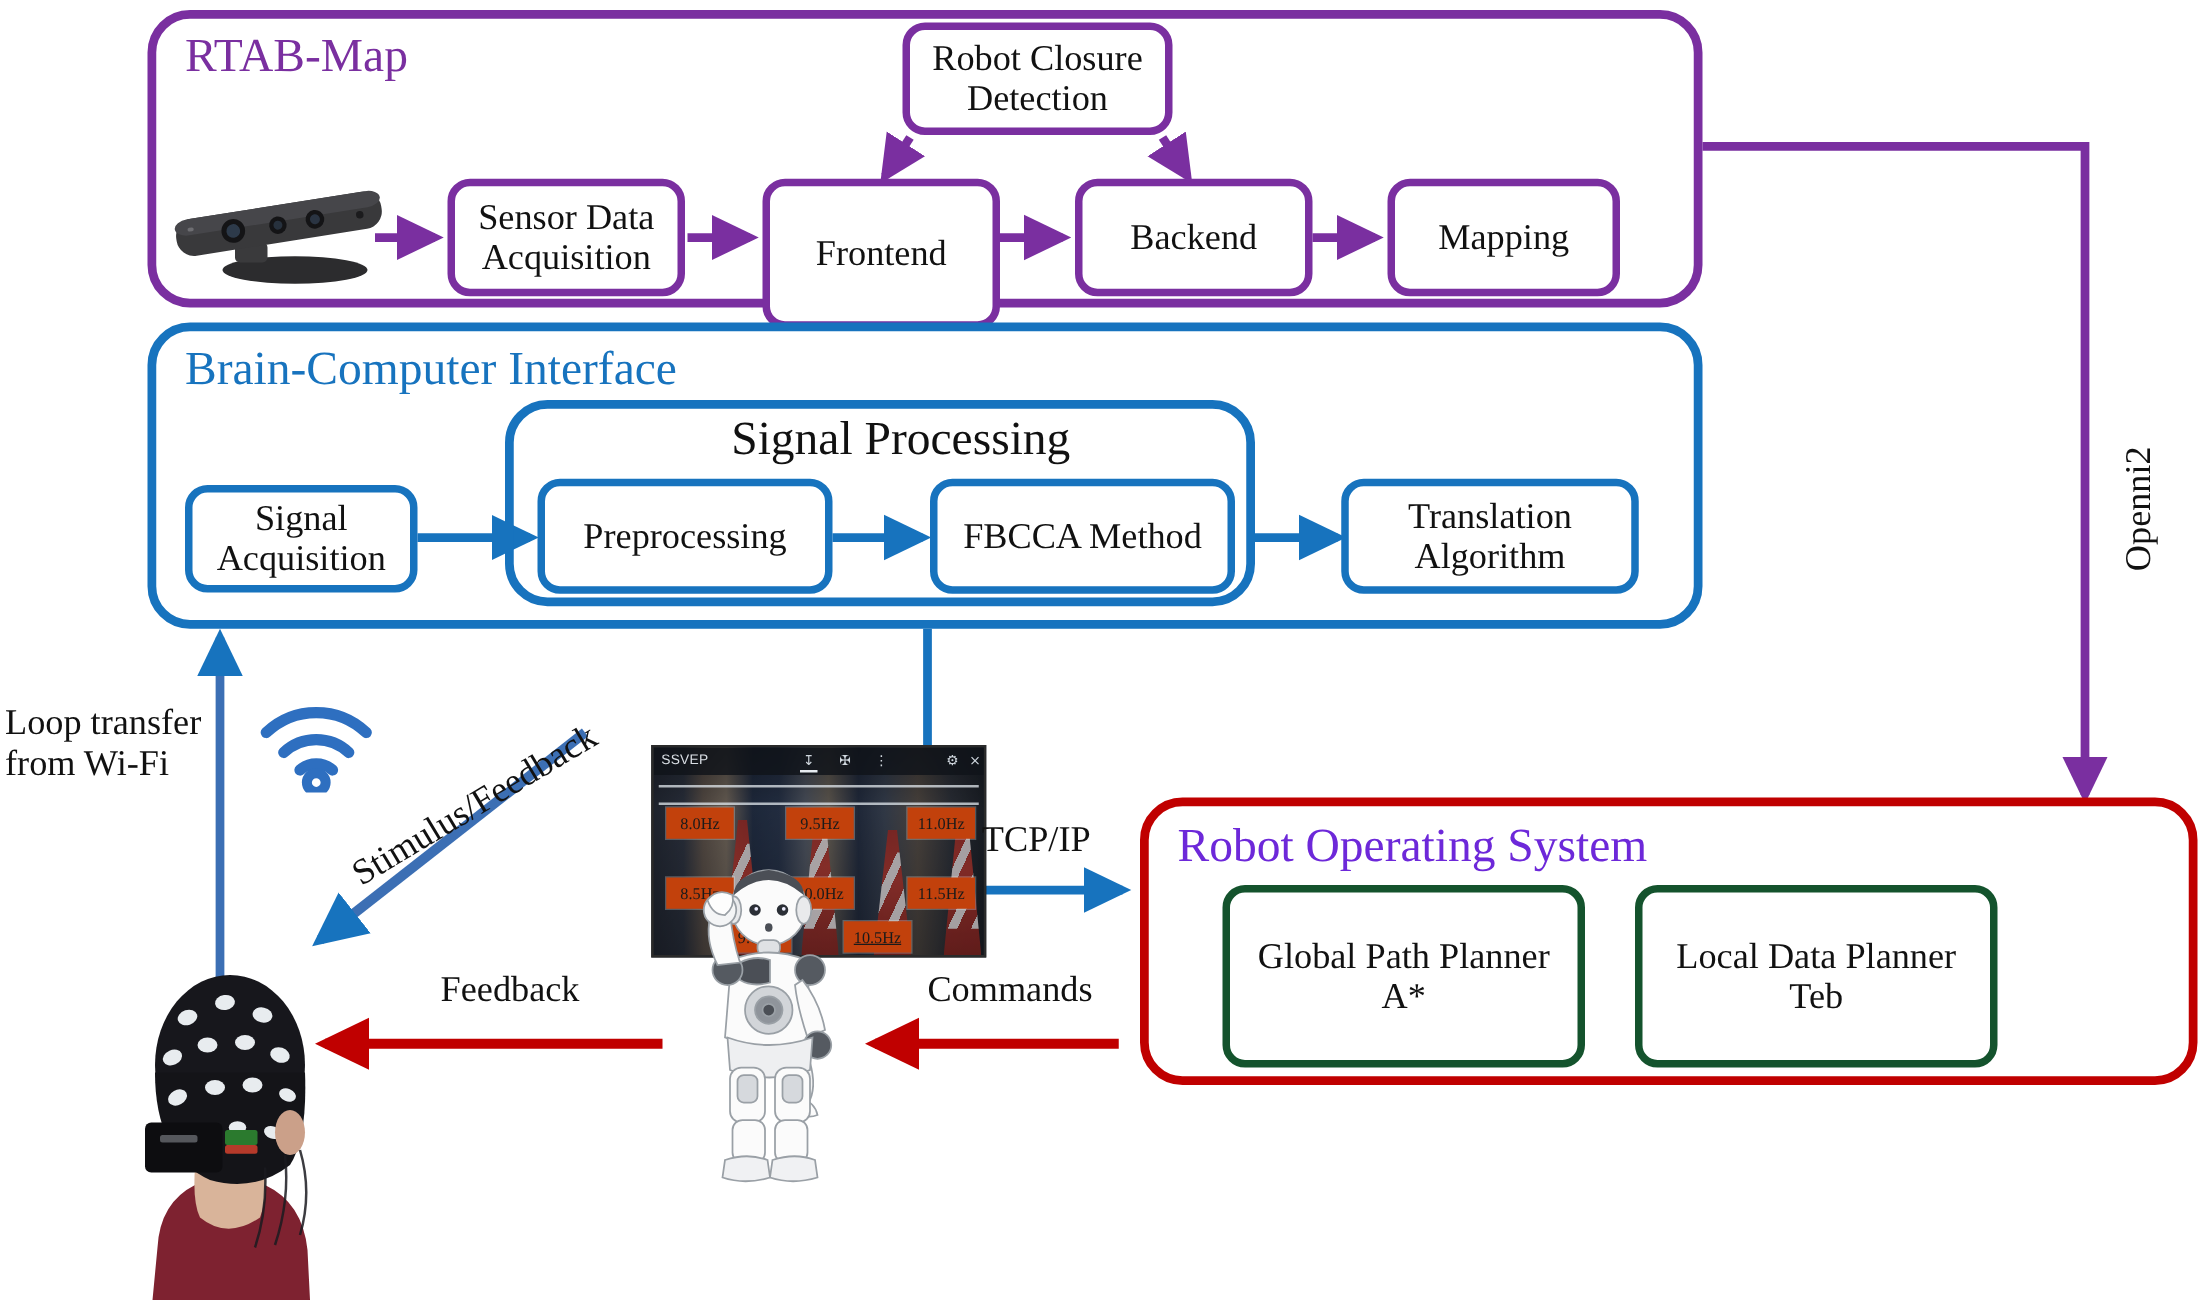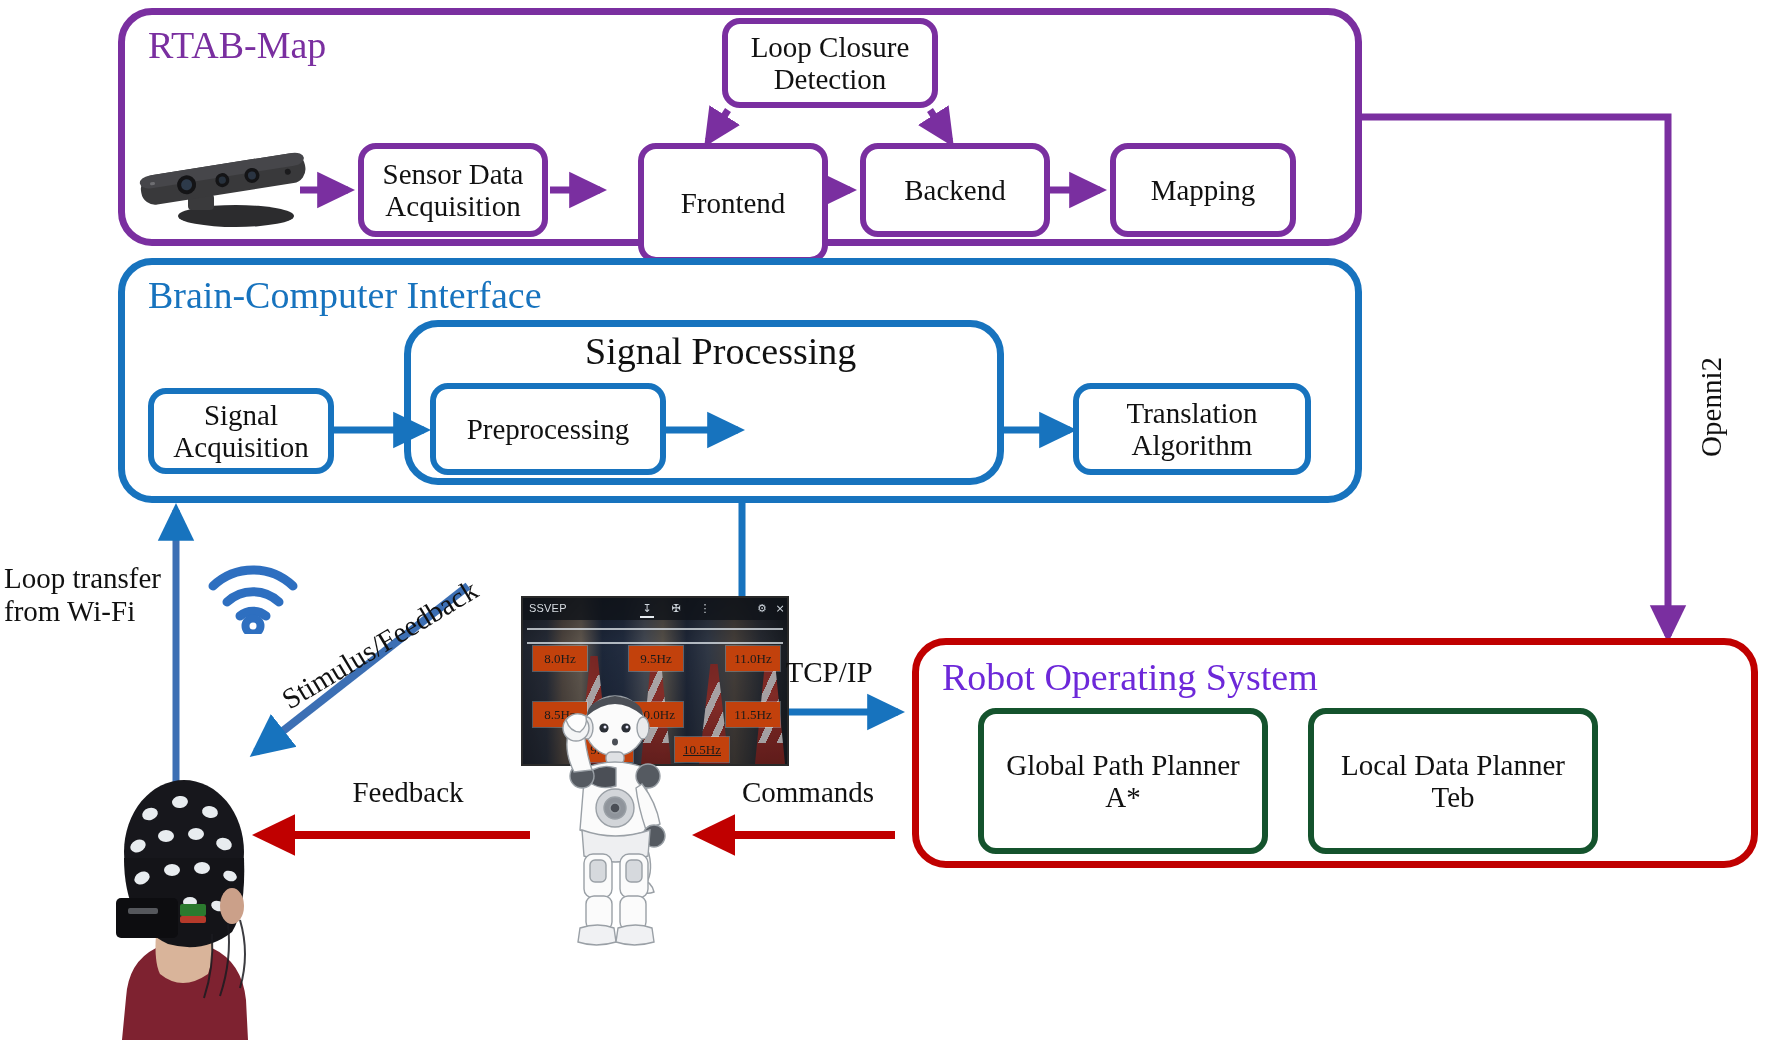--- a/index.html
+++ b/index.html
@@ -139,45 +139,47 @@
         <circle cx="94" cy="38" r="7" fill="#141416"></circle>
         <circle cx="94" cy="38" r="3.6" fill="#27313d"></circle>
         <circle cx="124" cy="38" r="7.5" fill="#141416"></circle>
         <circle cx="124" cy="38" r="4" fill="#2a3442"></circle>
         <circle cx="160" cy="40" r="3" fill="#1b1b1d"></circle>
         <rect x="22" y="29" width="5" height="3" rx="1.5" fill="#6e6e72"></rect>
       </g>
     </svg>
   </div>
 
-  <div class="node n-purple" style="left:722px;top:18px;width:216px;height:90px;">Loop Closure
+  <div class="node n-purple" style="left:722px;top:18px;width:216px;height:90px;">Robot Closure
 Detection</div>
 
   <div class="node n-purple" style="left:358px;top:143px;width:190px;height:94px;">Sensor Data
 Acquisition</div>
 
-  <div class="node n-purple" style="left:610px;top:143px;width:190px;height:120px;margin-left:28px;">Frontend</div>
+  <div class="node n-purple" style="left:610px;top:143px;width:190px;height:120px;">Frontend</div>
 
   <div class="node n-purple" style="left:860px;top:143px;width:190px;height:94px;">Backend</div>
 
   <div class="node n-purple" style="left:1110px;top:143px;width:186px;height:94px;">Mapping</div>
 
   <div class="flabel rot-90" style="left:1632px;top:390px;width:160px;height:34px;">Openni2</div>
 
   <div class="container cont-blue" style="left:118px;top:258px;width:1244px;height:245px;"></div>
   <div class="cont-title t-blue" style="left:148px;top:276px;">Brain-Computer Interface</div>
 
   <div class="container cont-blue" style="left:404px;top:320px;width:600px;height:165px;"></div>
   <div class="cont-title" style="left:585px;top:332px;color:#111;">Signal Processing</div>
 
   <div class="node n-blue" style="left:148px;top:388px;width:186px;height:86px;">Signal
 Acquisition</div>
 
   <div class="node n-blue" style="left:430px;top:383px;width:236px;height:92px;">Preprocessing</div>
 
+  <div class="node n-blue" style="left:744px;top:383px;width:244px;height:92px;">FBCCA
+Method</div>
 
   <div class="node n-blue" style="left:1073px;top:383px;width:238px;height:92px;">Translation
 Algorithm</div>
 
   <div id="ssvep">
     <div class="ss-photo"></div>
     <div class="cone" style="left:56px;"></div>
     <div class="cone" style="left:118px;height:118px;"></div>
     <div class="cone" style="left:176px;height:100px;"></div>
     <div class="cone" style="left:232px;height:116px;"></div>

